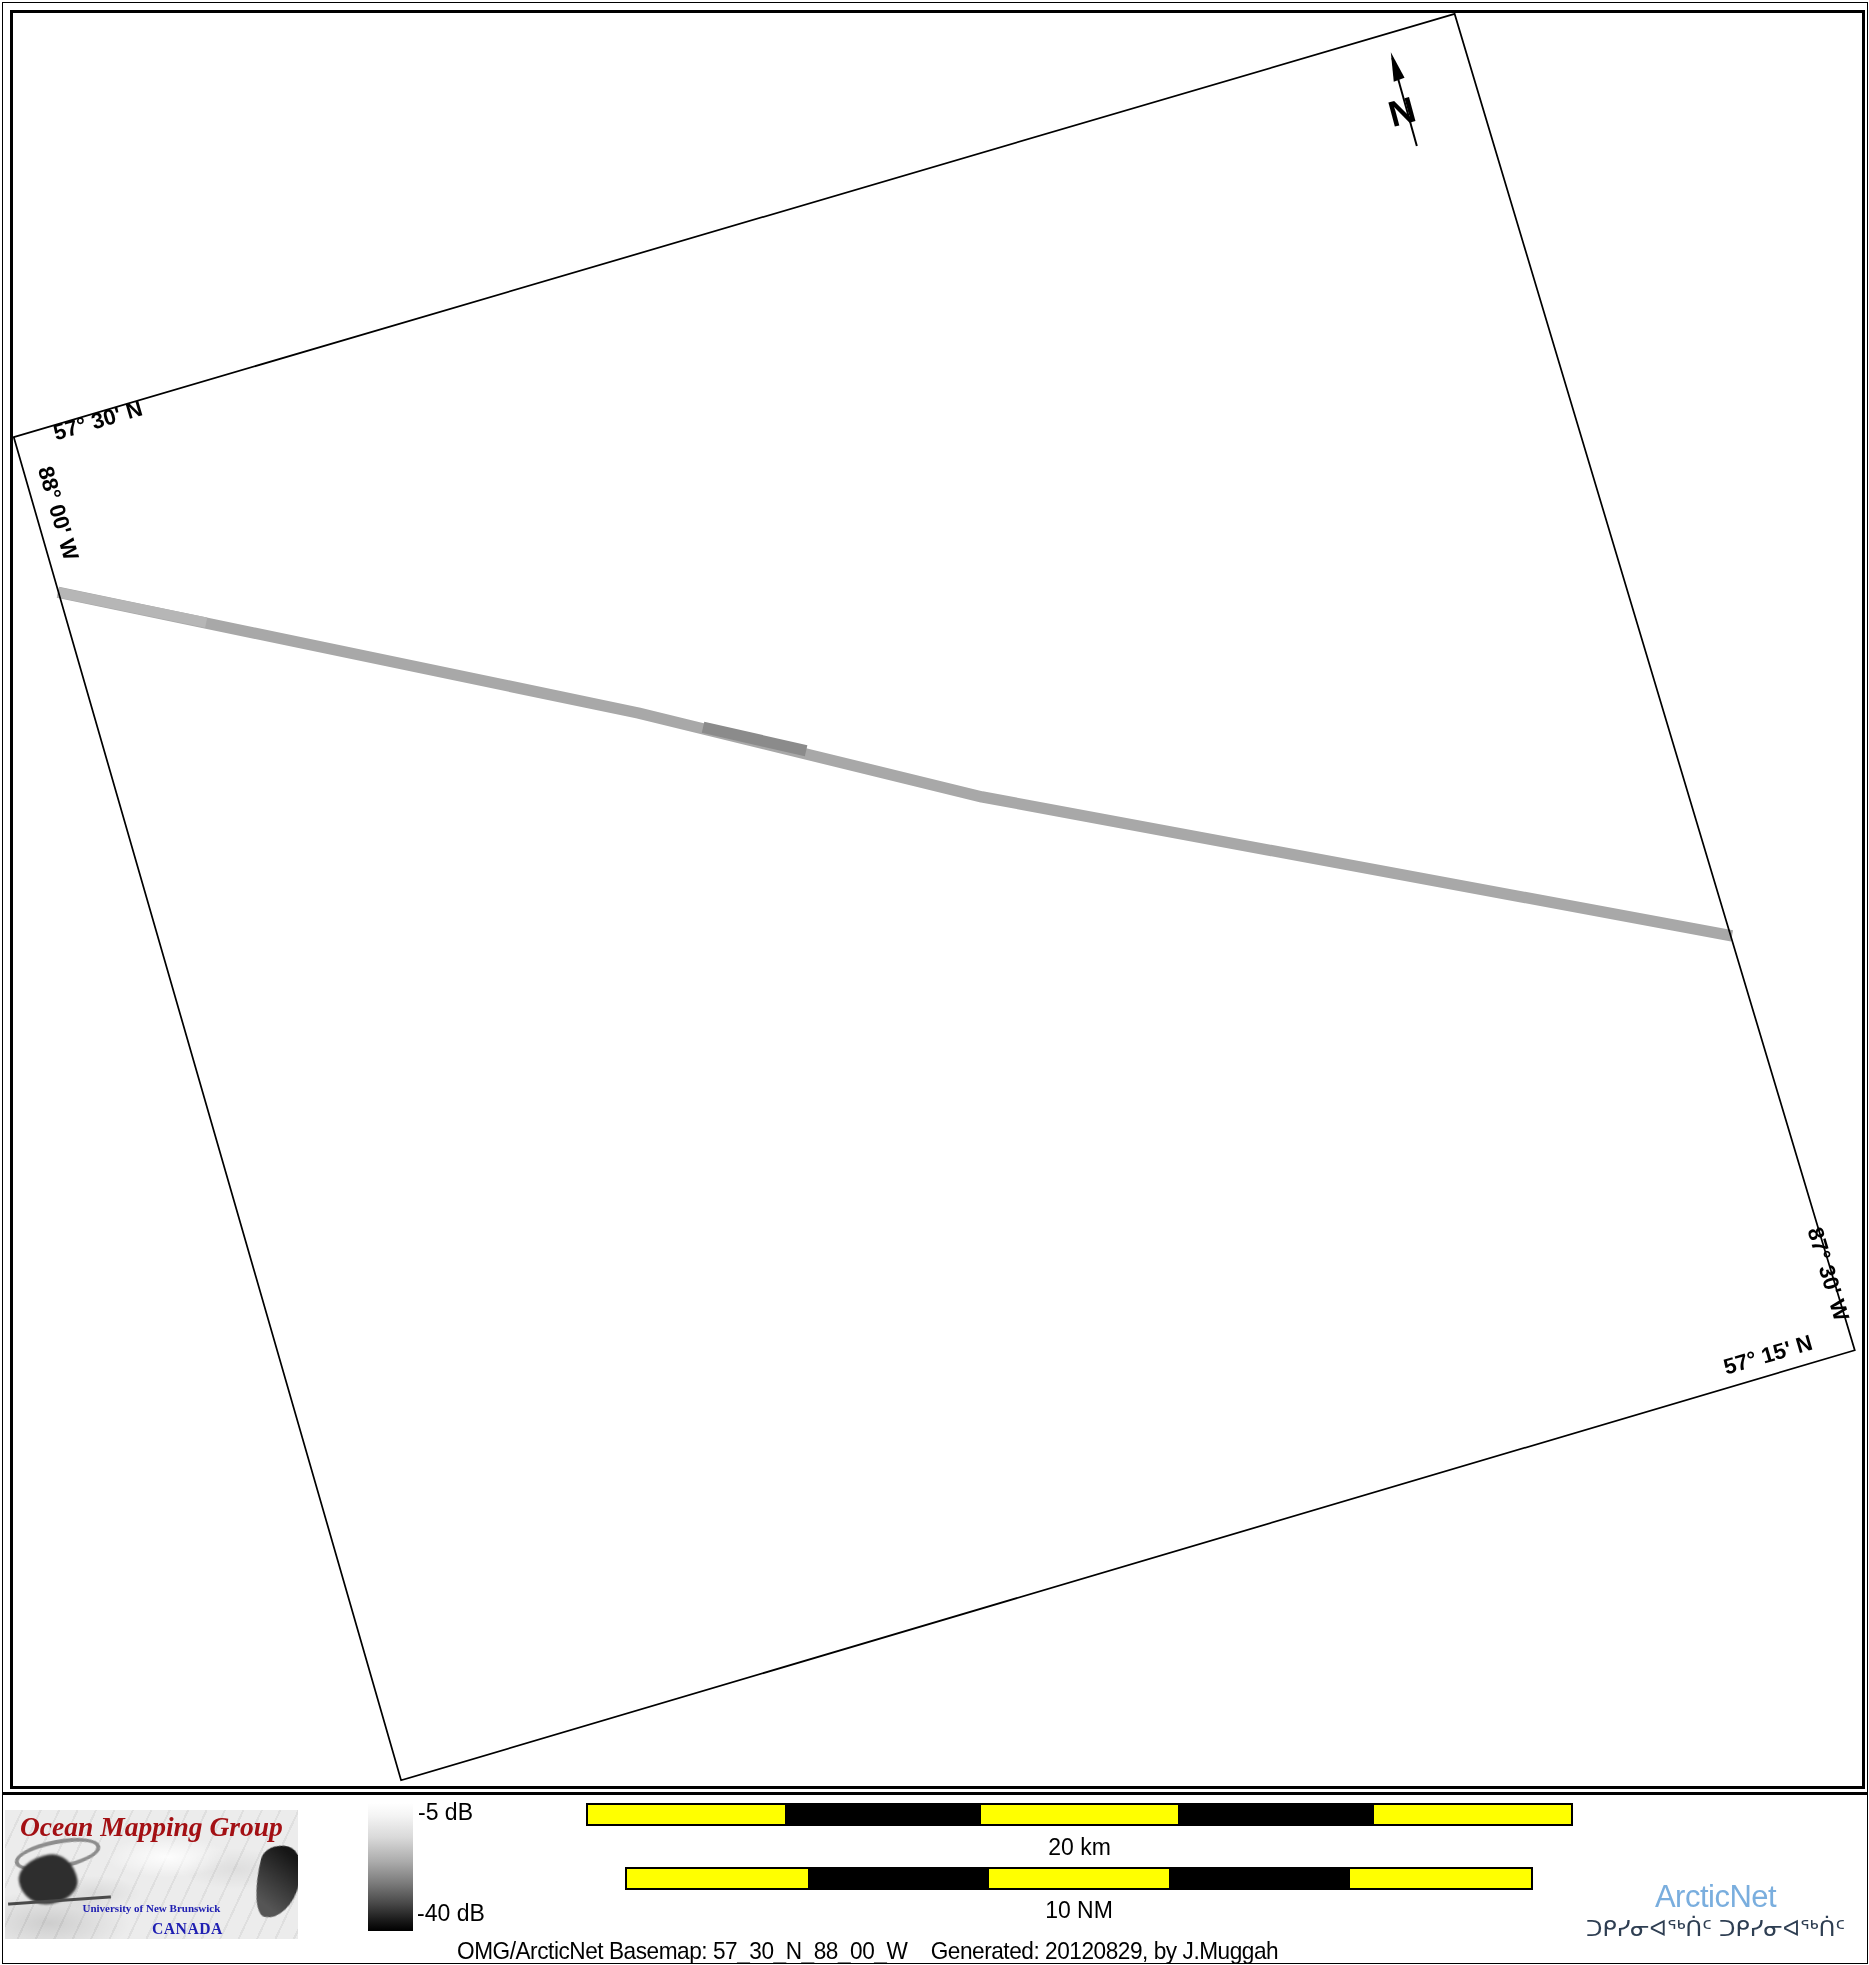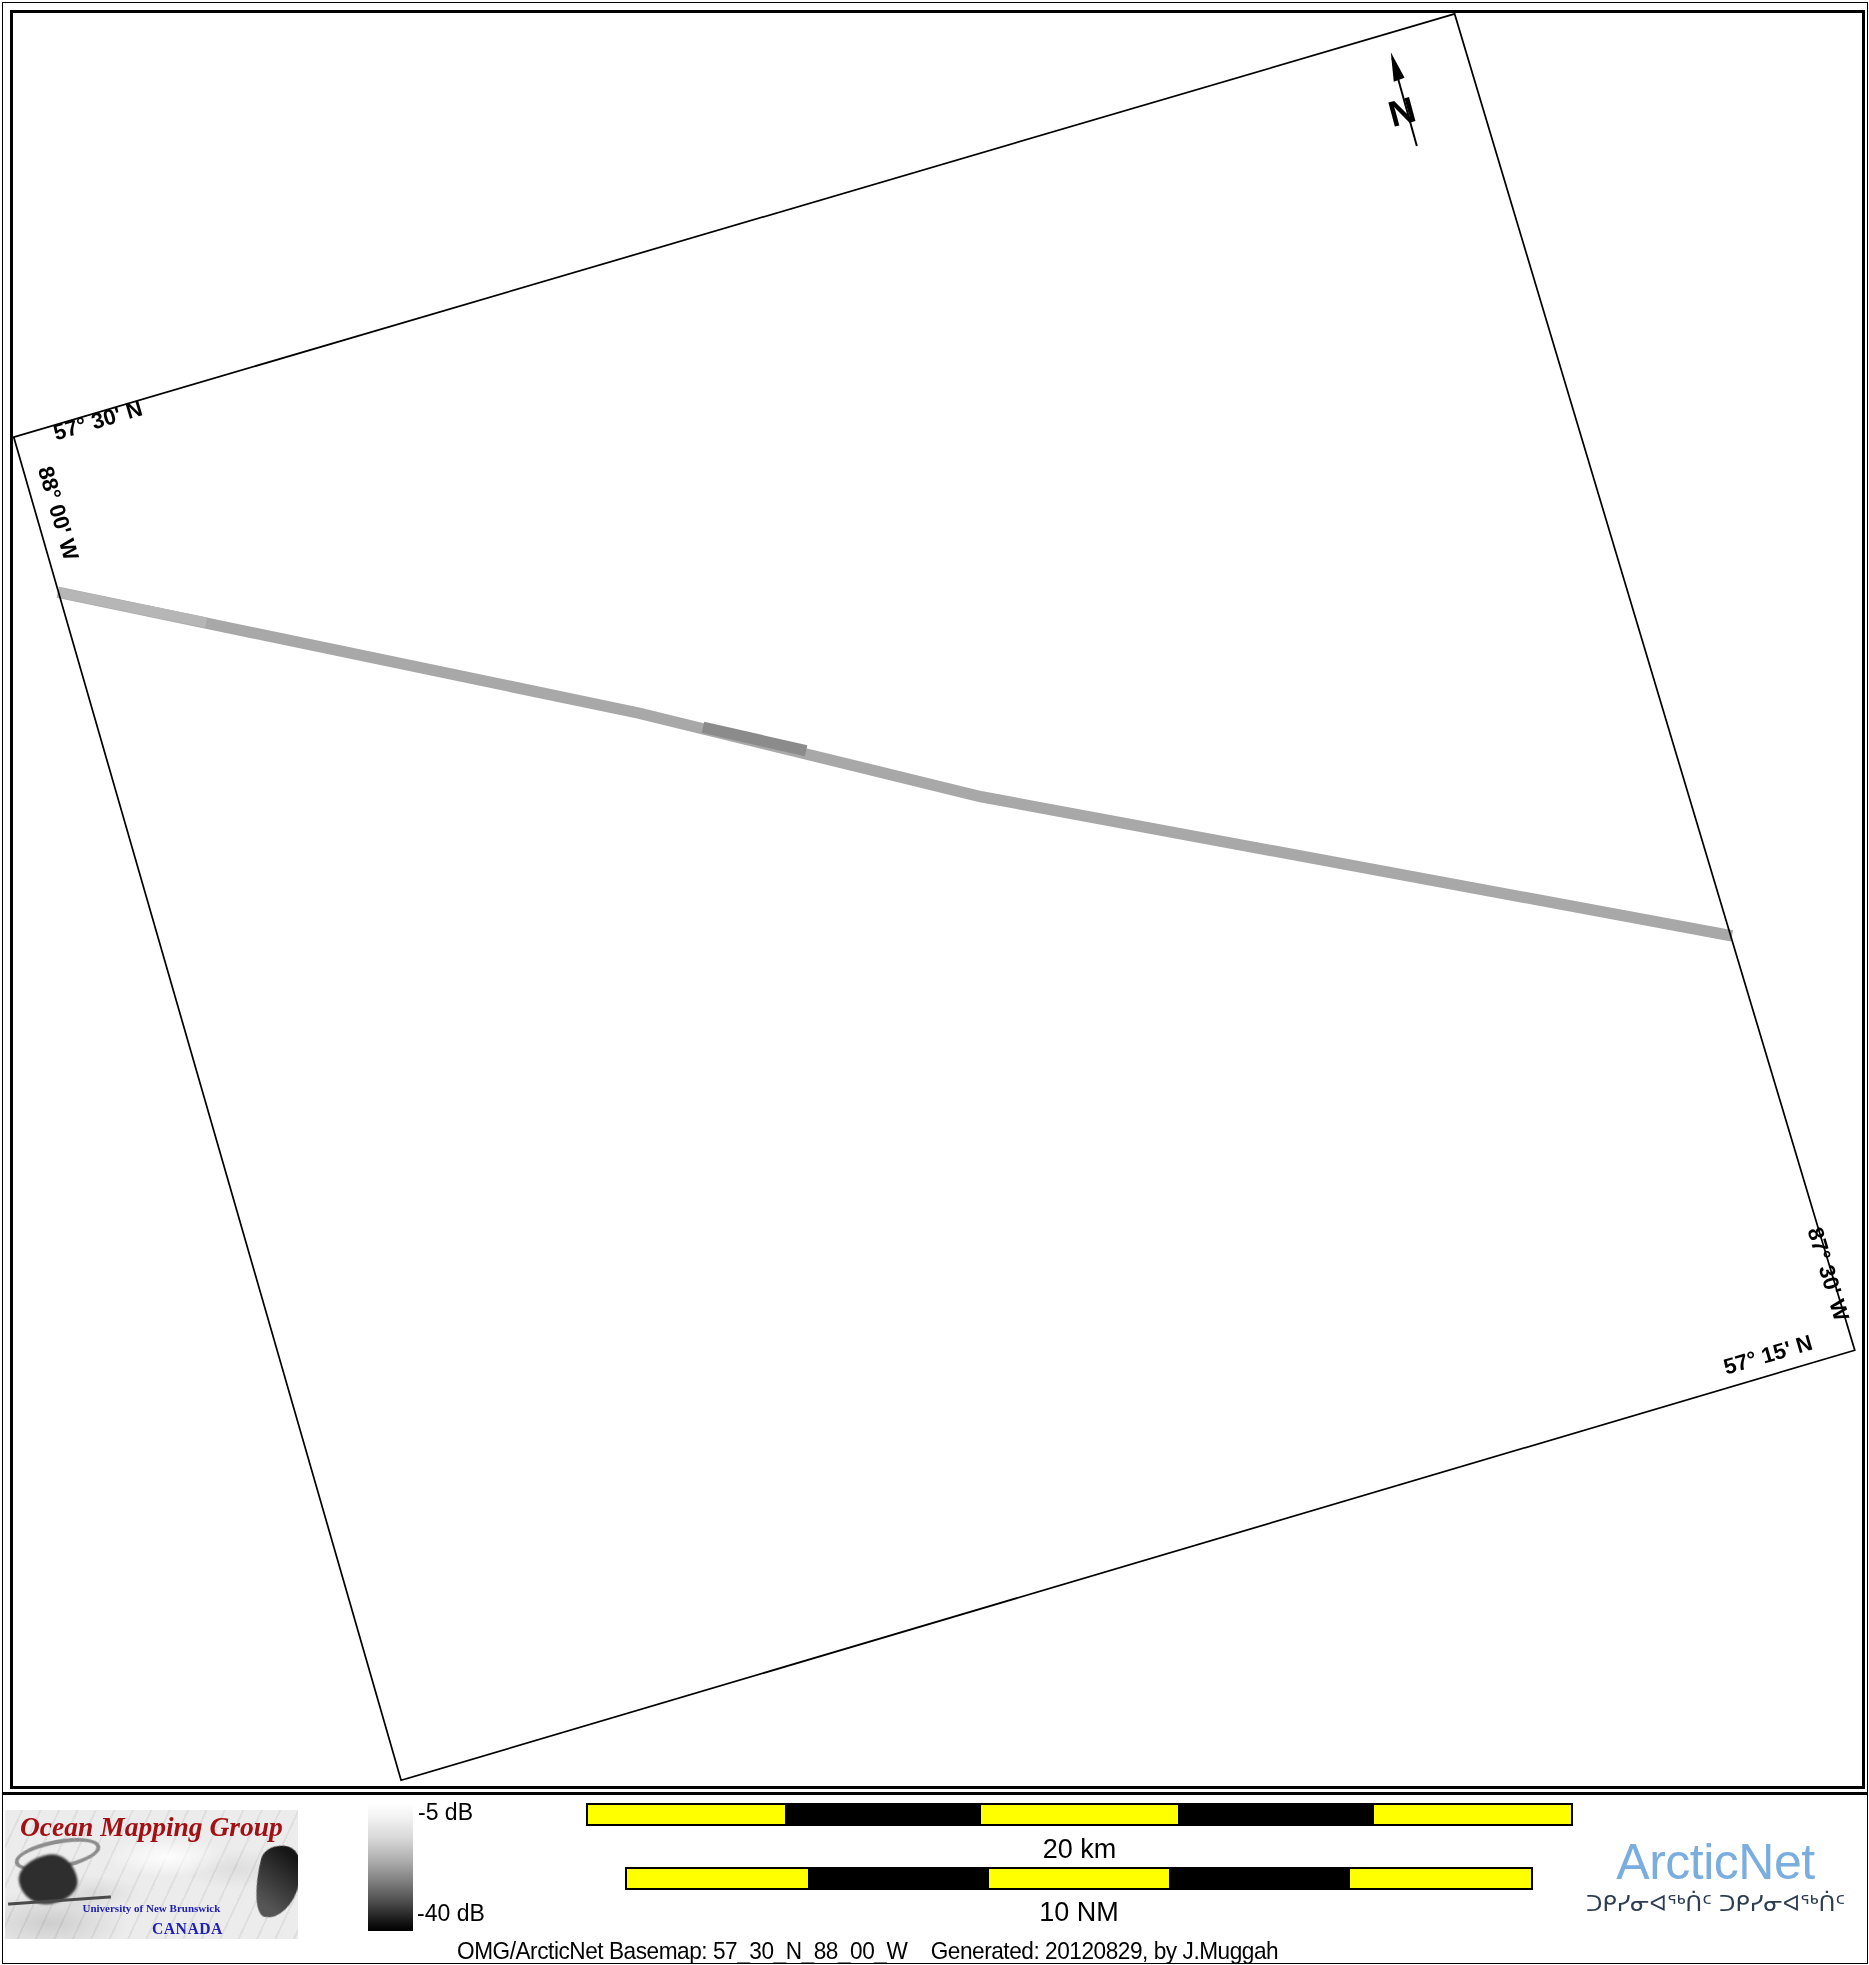--- a/index.html
+++ b/index.html
@@ -15,21 +15,21 @@
   .swath{fill:none;stroke-linecap:butt;stroke-linejoin:round;}
   .coord-label{font-family:"Liberation Sans",sans-serif;font-weight:bold;font-size:45px;fill:#000;}
   .north-n{font-family:"Liberation Sans",sans-serif;font-weight:bold;font-size:74px;fill:#000;}
   #colorbar{position:absolute;left:368px;top:1803px;width:45px;height:128px;
     background:linear-gradient(to bottom,#ffffff 0%,#f4f4f4 10%,#d9d9d9 27%,#ababab 46%,#7a7a7a 63%,#4a4a4a 78%,#1c1c1c 91%,#000 100%);}
   .db-label{position:absolute;font-size:23px;color:#000;white-space:pre;}
   .scalebar{position:absolute;height:18.7px;border:2px solid #000;display:flex;background:#000;}
   .scalebar > div{flex:1 1 0;}
   .scalebar > div:nth-child(odd){background:#ffff00;}
   .scalebar > div:nth-child(even){background:#000000;}
-  .scale-label{position:absolute;font-size:27px;color:#000;text-align:center;}
+  .scale-label{position:absolute;font-size:23px;color:#000;text-align:center;}
   #caption{position:absolute;left:457px;top:1937px;font-size:24.6px;color:#000;white-space:pre;
            transform:scaleX(0.92);transform-origin:0 0;letter-spacing:-0.5px;}
   
   #omg-logo{position:absolute;left:4.9px;top:1810px;width:293px;height:129px;overflow:hidden;
     background:
       radial-gradient(ellipse 88px 29.5px at 162px 47px, rgba(255,255,255,.9), rgba(255,255,255,0) 70%),
       radial-gradient(ellipse 69px 24.6px at 88px 83px, rgba(0,0,0,.08), rgba(0,0,0,0) 70%),
       radial-gradient(ellipse 79px 29.5px at 231px 59px, rgba(0,0,0,.06), rgba(0,0,0,0) 70%),
       radial-gradient(ellipse 108px 44px at 44px 113px, rgba(0,0,0,.13), rgba(0,0,0,0) 75%),
       repeating-linear-gradient(115deg, rgba(0,0,0,0) 0 14.7px, rgba(0,0,0,.055) 14.7px 16.7px),
@@ -44,21 +44,21 @@
     border-radius:50%;transform:rotate(-11deg);filter:blur(0.5px);}
   #omg-body{position:absolute;left:13.7px;top:45px;width:58px;height:49px;background:#2e2e2e;
     border-radius:58% 42% 52% 48% / 45% 60% 40% 55%;transform:rotate(-9deg);filter:blur(1px);}
   #omg-skid{position:absolute;left:2.9px;top:89px;width:103px;height:3.4px;background:#4a4a4a;
     transform:rotate(-4deg);filter:blur(0.7px);}
   #omg-fish{position:absolute;left:251px;top:35px;width:43px;height:74px;
     background:linear-gradient(205deg,#161616 15%,#555 80%);
     border-radius:55% 45% 60% 40% / 25% 45% 55% 75%;transform:rotate(14deg);filter:blur(0.7px);}
   
   #arcticnet{position:absolute;left:1570px;top:1837px;width:291px;text-align:center;}
-  #arcticnet-name{font-size:50px;letter-spacing:-0.5px;line-height:1.0;}
+  #arcticnet-name{font-size:31px;letter-spacing:-0.5px;line-height:1.0;margin-top:44px;}
   #arcticnet-syllabics{margin-top:4.9px;font-family:"DejaVu Sans",sans-serif;font-size:22.6px;
     white-space:nowrap;line-height:1.0;}
 </style>
 </head>
 <body>
 
 <div id="page">
 
   <div id="outer-border"></div>
   <div id="map-frame"></div>

